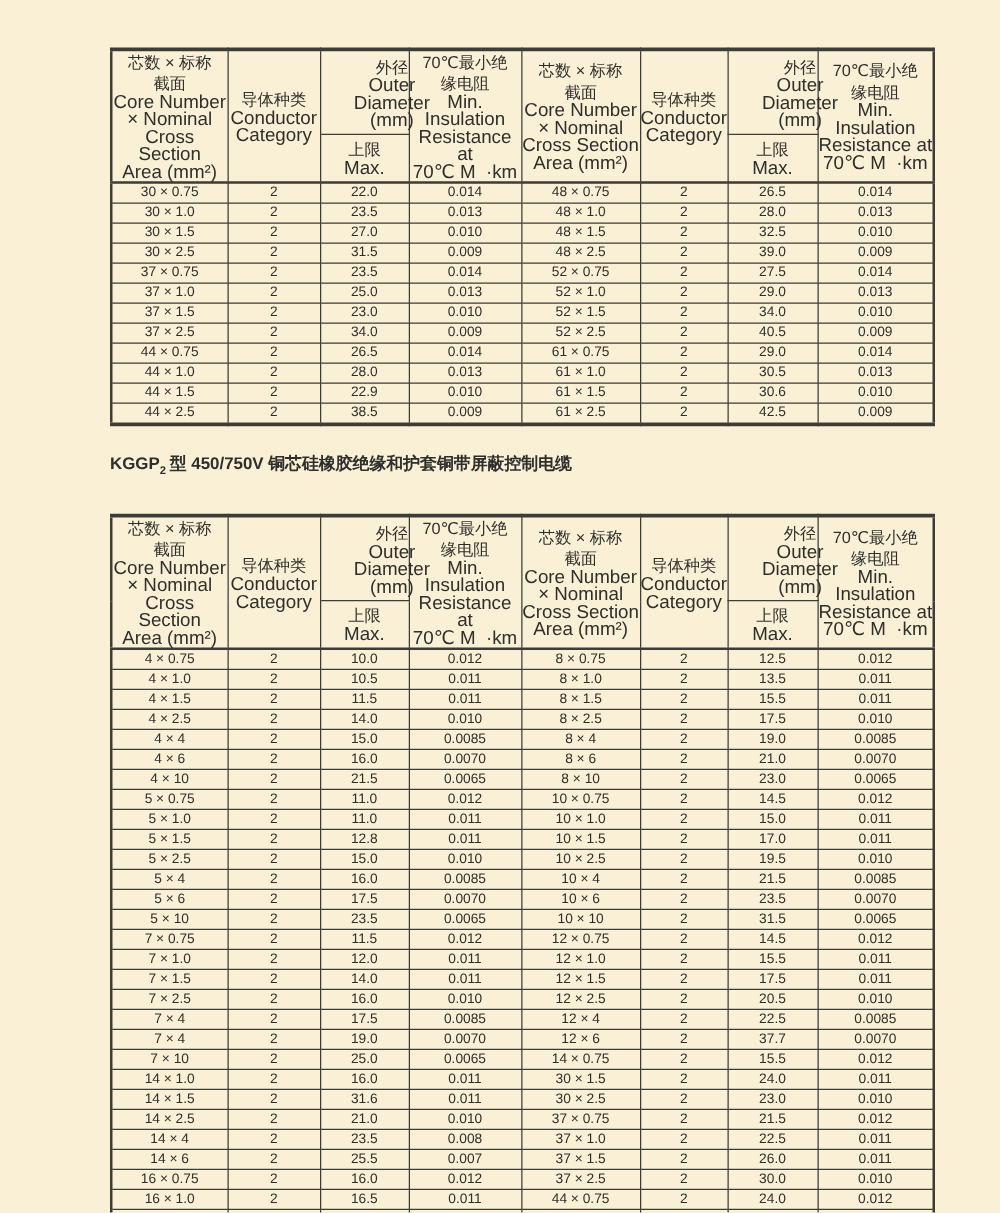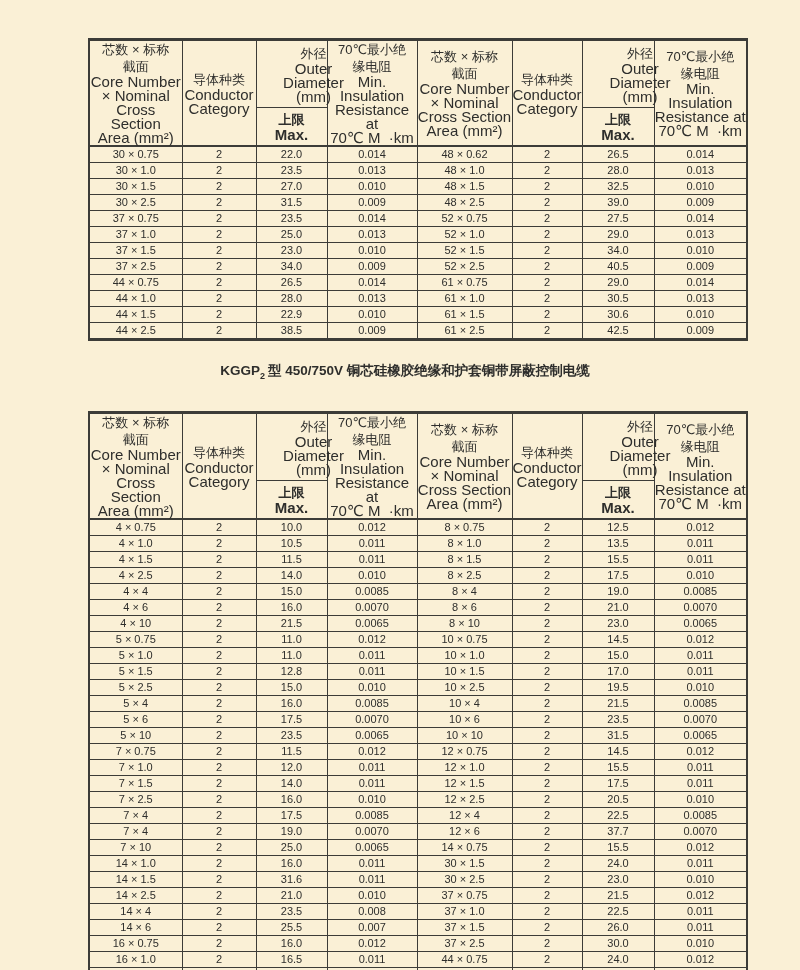--- a/index.html
+++ b/index.html
@@ -25,32 +25,32 @@
   table.spec, table.spec th, table.spec td { border: 1px solid #3c3c38; }
   table.spec { border-top: 3px solid #3c3c38; border-bottom: 3px solid #3c3c38;
                border-left: 2px solid #3c3c38; border-right: 2px solid #3c3c38; }
   table.spec thead { border-bottom: 2px solid #3c3c38; }
 
   th { font-weight: normal; padding: 0; vertical-align: middle; }
   .hcell { display: flex; flex-direction: column; align-items: center; justify-content: center; height: 100%; }
   .zh { font-size: 13px; line-height: 17px; }
   .en { font-size: 15px; line-height: 14px; }
   .h-top { height: 68px; padding-left: 44px; }
-  .h-bot { height: 38px; font-weight: bold; }
+  .h-bot { height: 38px; }
 
   tbody td {
     height: 15.3px; padding: 0;
     text-align: center;
     font-size: 11px; line-height: 15px;
     white-space: nowrap;
   }
 
   .title-block {
     position: absolute; left: 88px; top: 327px; width: 658px;
-    text-align: center; font-weight: bold;
+    text-align: left; font-weight: bold;
   }
   .title-zh { font-size: 13.5px; line-height: 19px; padding-right: 24px; }
   .title-en { font-size: 12px; line-height: 18px; }
   sub { font-size: 9px; margin-right: 3px; }
 </style>
 </head>
 <body>
 
 <div class="page">
 
@@ -150,21 +150,21 @@
           </div>
         </th>
       </tr>
     </thead>
     <tbody>
         <tr>
           <td>30 × 0.75</td>
           <td>2</td>
           <td>22.0</td>
           <td>0.014</td>
-          <td>48 × 0.62</td>
+          <td>48 × 0.75</td>
           <td>2</td>
           <td>26.5</td>
           <td>0.014</td>
         </tr>
         <tr>
           <td>30 × 1.0</td>
           <td>2</td>
           <td>23.5</td>
           <td>0.013</td>
           <td>48 × 1.0</td>

